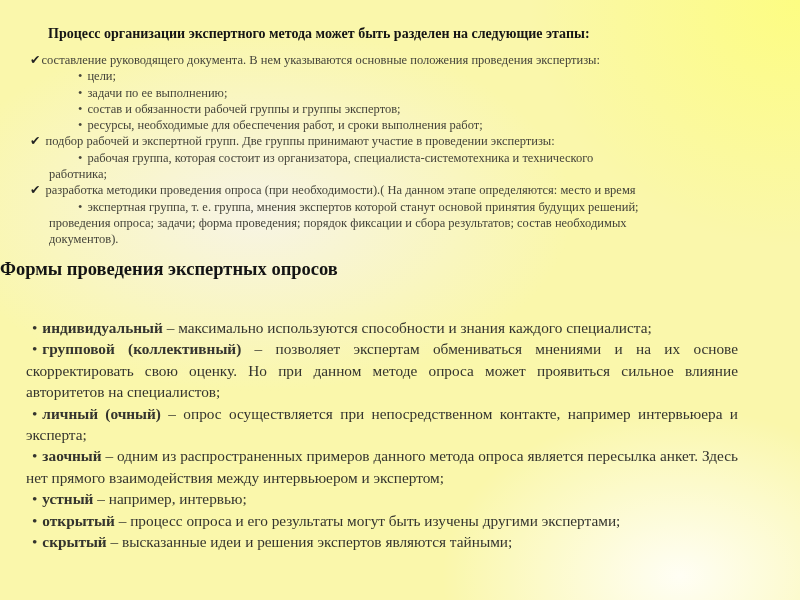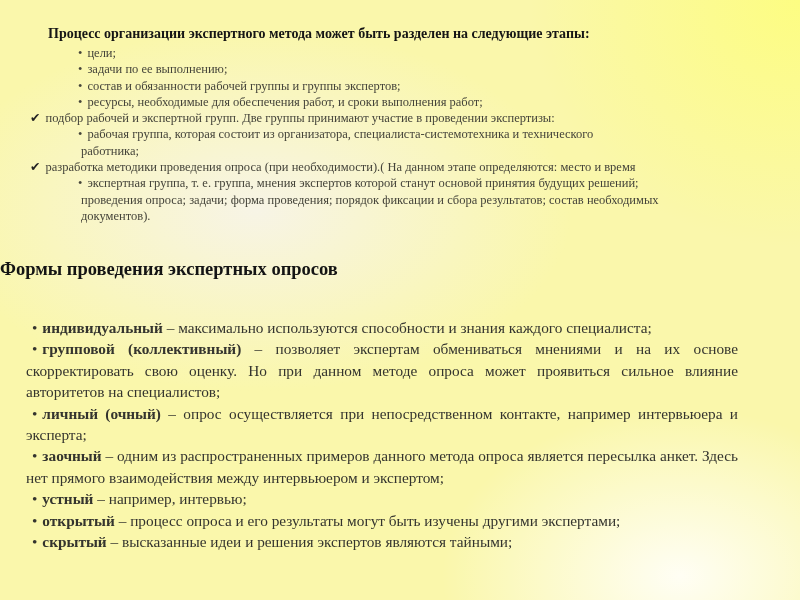--- a/index.html
+++ b/index.html
@@ -13,27 +13,27 @@
       radial-gradient(ellipse 55% 42% at 32% 35%, #f7f4e6 0%, rgba(247,244,230,0) 72%),
       radial-gradient(ellipse 48% 45% at 85% 96%, #fffef4 0%, rgba(255,254,244,0) 62%),
       radial-gradient(ellipse 45% 55% at 100% 0%, #fdfd82 0%, rgba(253,253,130,0) 75%);
   }
   
   .stages{
     position:absolute;left:0;top:25px;width:745px;
     font-size:12.5px;line-height:16.3px;color:#45443a;
   }
   .stages-title{
-    margin-left:48px;margin-bottom:3px;
+    margin-left:48px;margin-bottom:10px;
     font-size:14px;line-height:17px;font-weight:bold;color:#151515;
   }
   .line{white-space:nowrap;}
   .line.check{margin-left:30px;}
   .line.sub{margin-left:78px;}
-  .line.cont{margin-left:81px;}
+  .line.cont{margin-left:49px;}
   .glyph-check{font-family:"DejaVu Sans",sans-serif;font-size:12.5px;color:#222;margin-right:5px;}
   .line.tight .glyph-check{margin-right:1px;}
   .glyph-bullet{margin-right:5px;}
   
   .forms-heading{
     position:absolute;left:0;top:258px;width:790px;
     text-align:left;font-size:18.5px;line-height:22px;
     font-weight:bold;color:#141414;
   }
   
@@ -47,20 +47,21 @@
   .form-term{font-weight:bold;}
 </style>
 </head>
 <body>
 
 <div class="slide">
 
   <div class="stages">
     <div class="stages-title">Процесс организации экспертного метода может быть разделен на следующие этапы:</div>
 
+    <div class="line check tight"><span class="glyph-check">✔</span><span>составление руководящего документа. В нем указываются основные положения проведения экспертизы:</span></div>
     <div class="line sub"><span class="glyph-bullet">•</span><span>цели;</span></div>
     <div class="line sub"><span class="glyph-bullet">•</span><span>задачи по ее выполнению;</span></div>
     <div class="line sub"><span class="glyph-bullet">•</span><span>состав и обязанности рабочей группы и группы экспертов;</span></div>
     <div class="line sub"><span class="glyph-bullet">•</span><span>ресурсы, необходимые для обеспечения работ, и сроки выполнения работ;</span></div>
     <div class="line check"><span class="glyph-check">✔</span><span>подбор рабочей и экспертной групп. Две группы принимают участие в проведении экспертизы:</span></div>
     <div class="line sub"><span class="glyph-bullet">•</span><span>рабочая группа, которая состоит из организатора, специалиста-системотехника и технического</span></div>
     <div class="line cont"><span>работника;</span></div>
     <div class="line check"><span class="glyph-check">✔</span><span>разработка методики проведения опроса (при необходимости).(  На данном этапе определяются: место и время</span></div>
     <div class="line sub"><span class="glyph-bullet">•</span><span>экспертная группа, т. е. группа, мнения экспертов которой станут основой принятия будущих решений;</span></div>
     <div class="line cont"><span>проведения опроса; задачи; форма проведения; порядок фиксации и сбора результатов; состав необходимых</span></div>

